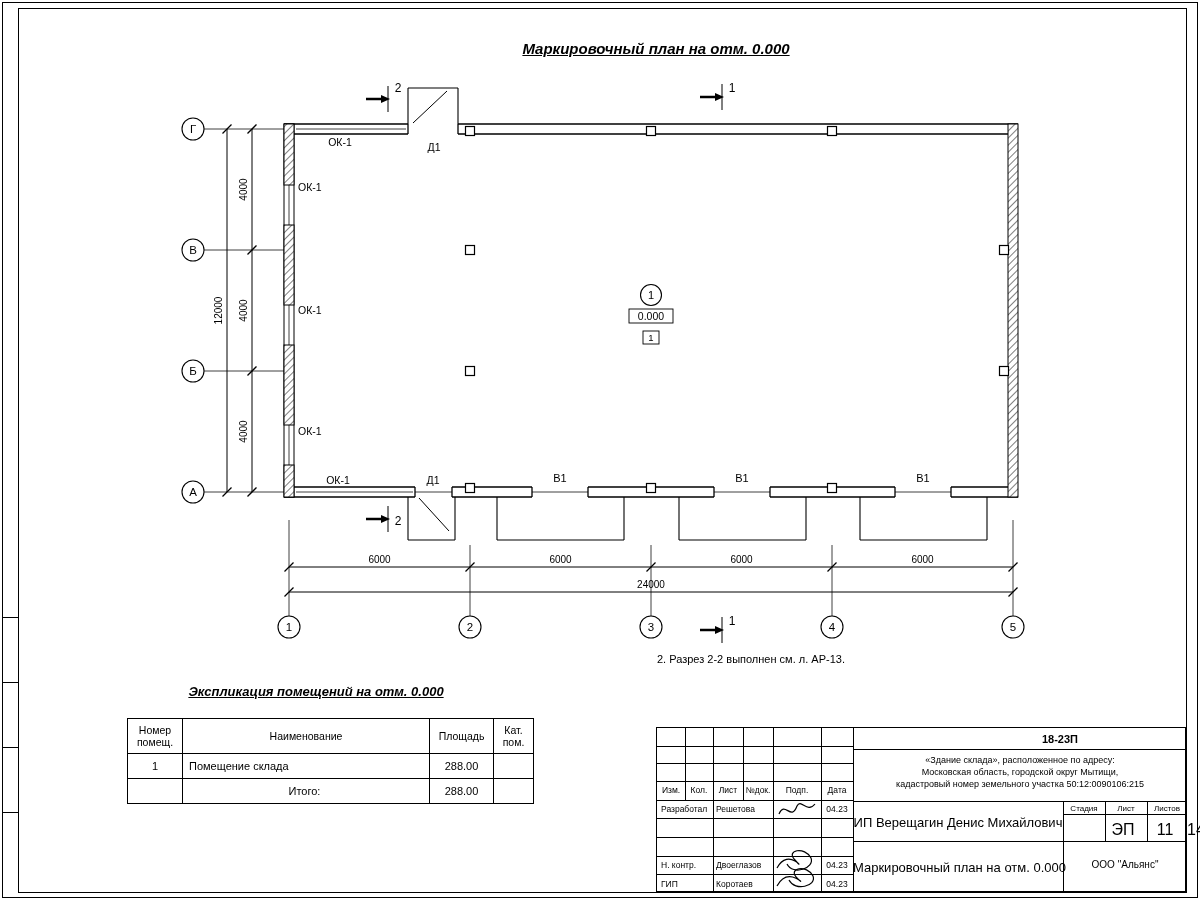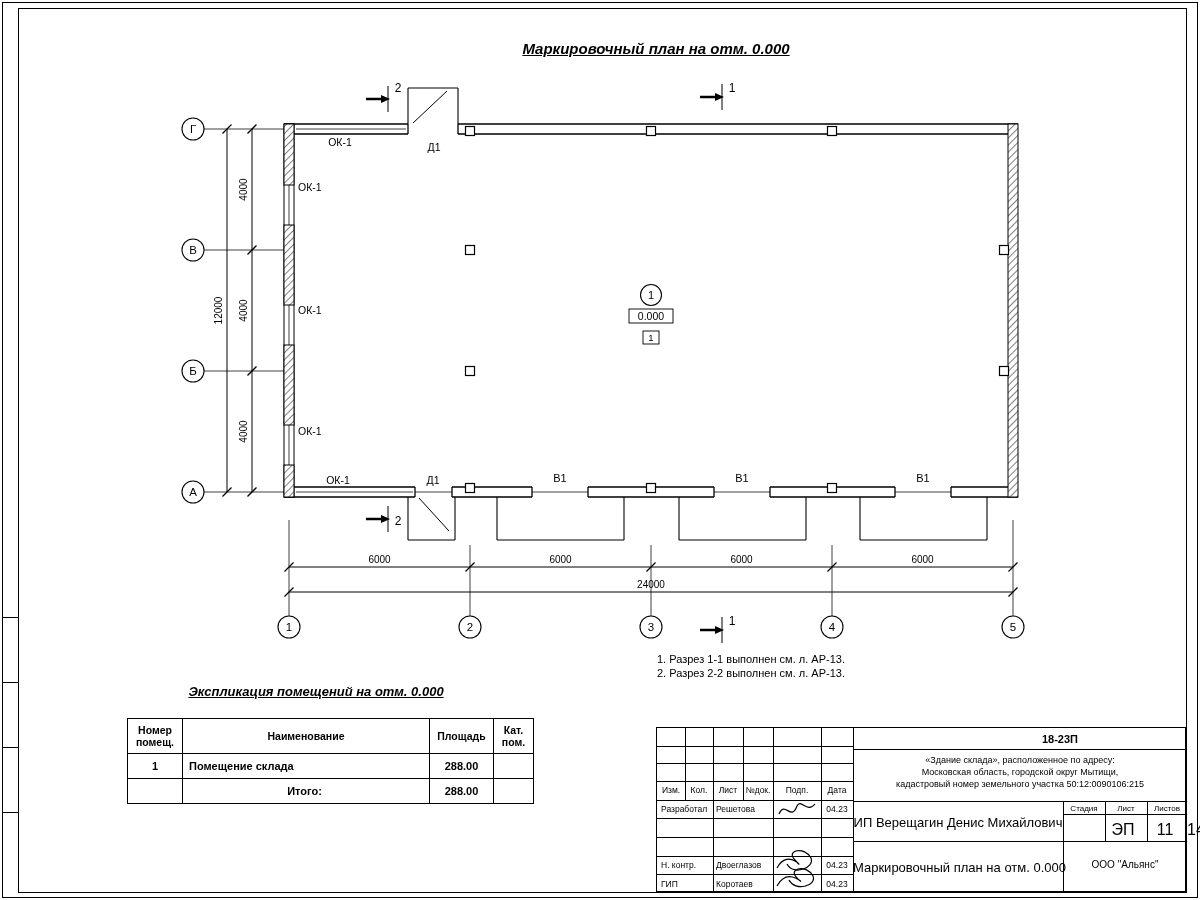--- a/index.html
+++ b/index.html
@@ -13,21 +13,21 @@
   .frame{left:18px;top:8px;width:1167px;height:883px;border:1.5px solid #000;}
   .strip-div{left:3px;width:15px;height:0;border-top:1px solid #000;}
   
   .sheet-title{top:40px;left:406px;width:500px;text-align:center;
     font-size:15px;font-weight:bold;font-style:italic;text-decoration:underline;}
   .expl-title{top:684px;left:127px;width:378px;text-align:center;
     font-size:13px;font-weight:bold;font-style:italic;text-decoration:underline;}
   
   .notes{top:653px;left:657px;width:530px;font-size:11px;line-height:13.5px;}
   
-  .expl-wrap{top:718px;left:127px;font-weight:bold;}
+  .expl-wrap{top:718px;left:127px;}
   table.expl{border-collapse:collapse;table-layout:fixed;}
   table.expl td{border:1px solid #000;font-size:11px;padding:0 3px;text-align:center;vertical-align:middle;line-height:1.15;}
   table.expl .c1{width:48px;} table.expl .c2{width:240px;} table.expl .c3{width:57px;} table.expl .c4{width:33px;}
   table.expl tr.hdr td{height:34px;font-size:10.5px;}
   table.expl tr.row td{height:24px;}
   td.name-cell{text-align:left !important;padding-left:6px !important;}
   td.total-cell{text-align:center;padding-right:6px !important;}
   
   .tb{left:656px;top:727px;width:530px;height:165px;border:1.5px solid #000;box-sizing:border-box;}
   .tb-v{position:absolute;width:0;border-left:1px solid #000;}
@@ -239,21 +239,20 @@
     <text x="338" y="484" text-anchor="middle">ОК-1</text>
     <text x="434" y="151" text-anchor="middle">Д1</text>
     <text x="433" y="484" text-anchor="middle">Д1</text>
     <text x="560" y="482" text-anchor="middle" font-size="11">В1</text>
     <text x="742" y="482" text-anchor="middle" font-size="11">В1</text>
     <text x="923" y="482" text-anchor="middle" font-size="11">В1</text>
   </g>
 </svg>
 
 <div class="abs notes">
-  <div>1. Разрез 1-1 выполнен см. л. АР-13.</div>
   <div>2. Разрез 2-2 выполнен см. л. АР-13.</div>
 </div>
 
 <div class="abs expl-title">Экспликация помещений на отм. 0.000</div>
 <div class="abs expl-wrap">
   <table class="expl">
     <tbody>
         <tr class="hdr">
       <td class="c1">Номер помещ.</td>
       <td class="c2">Наименование</td>

